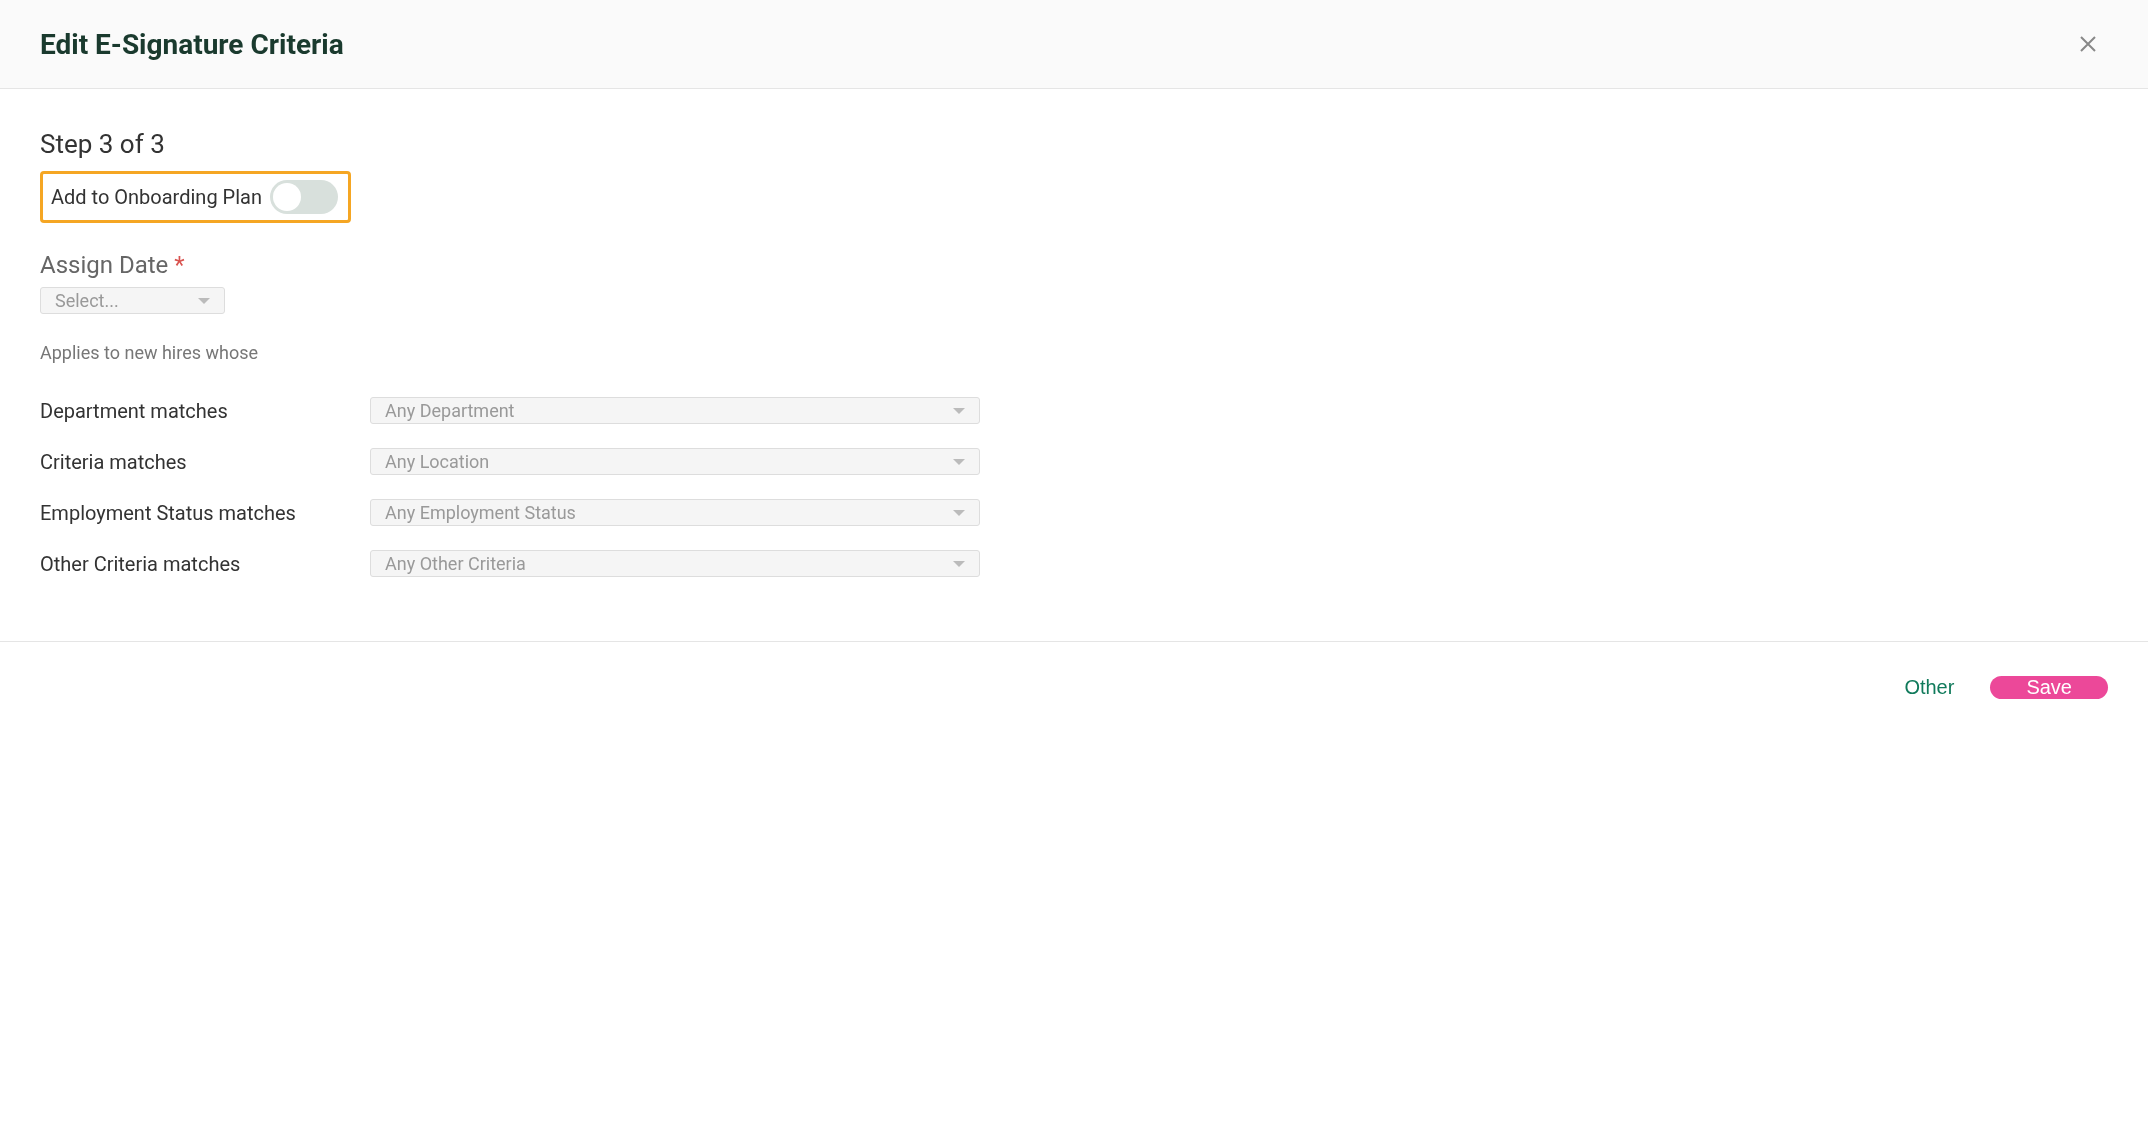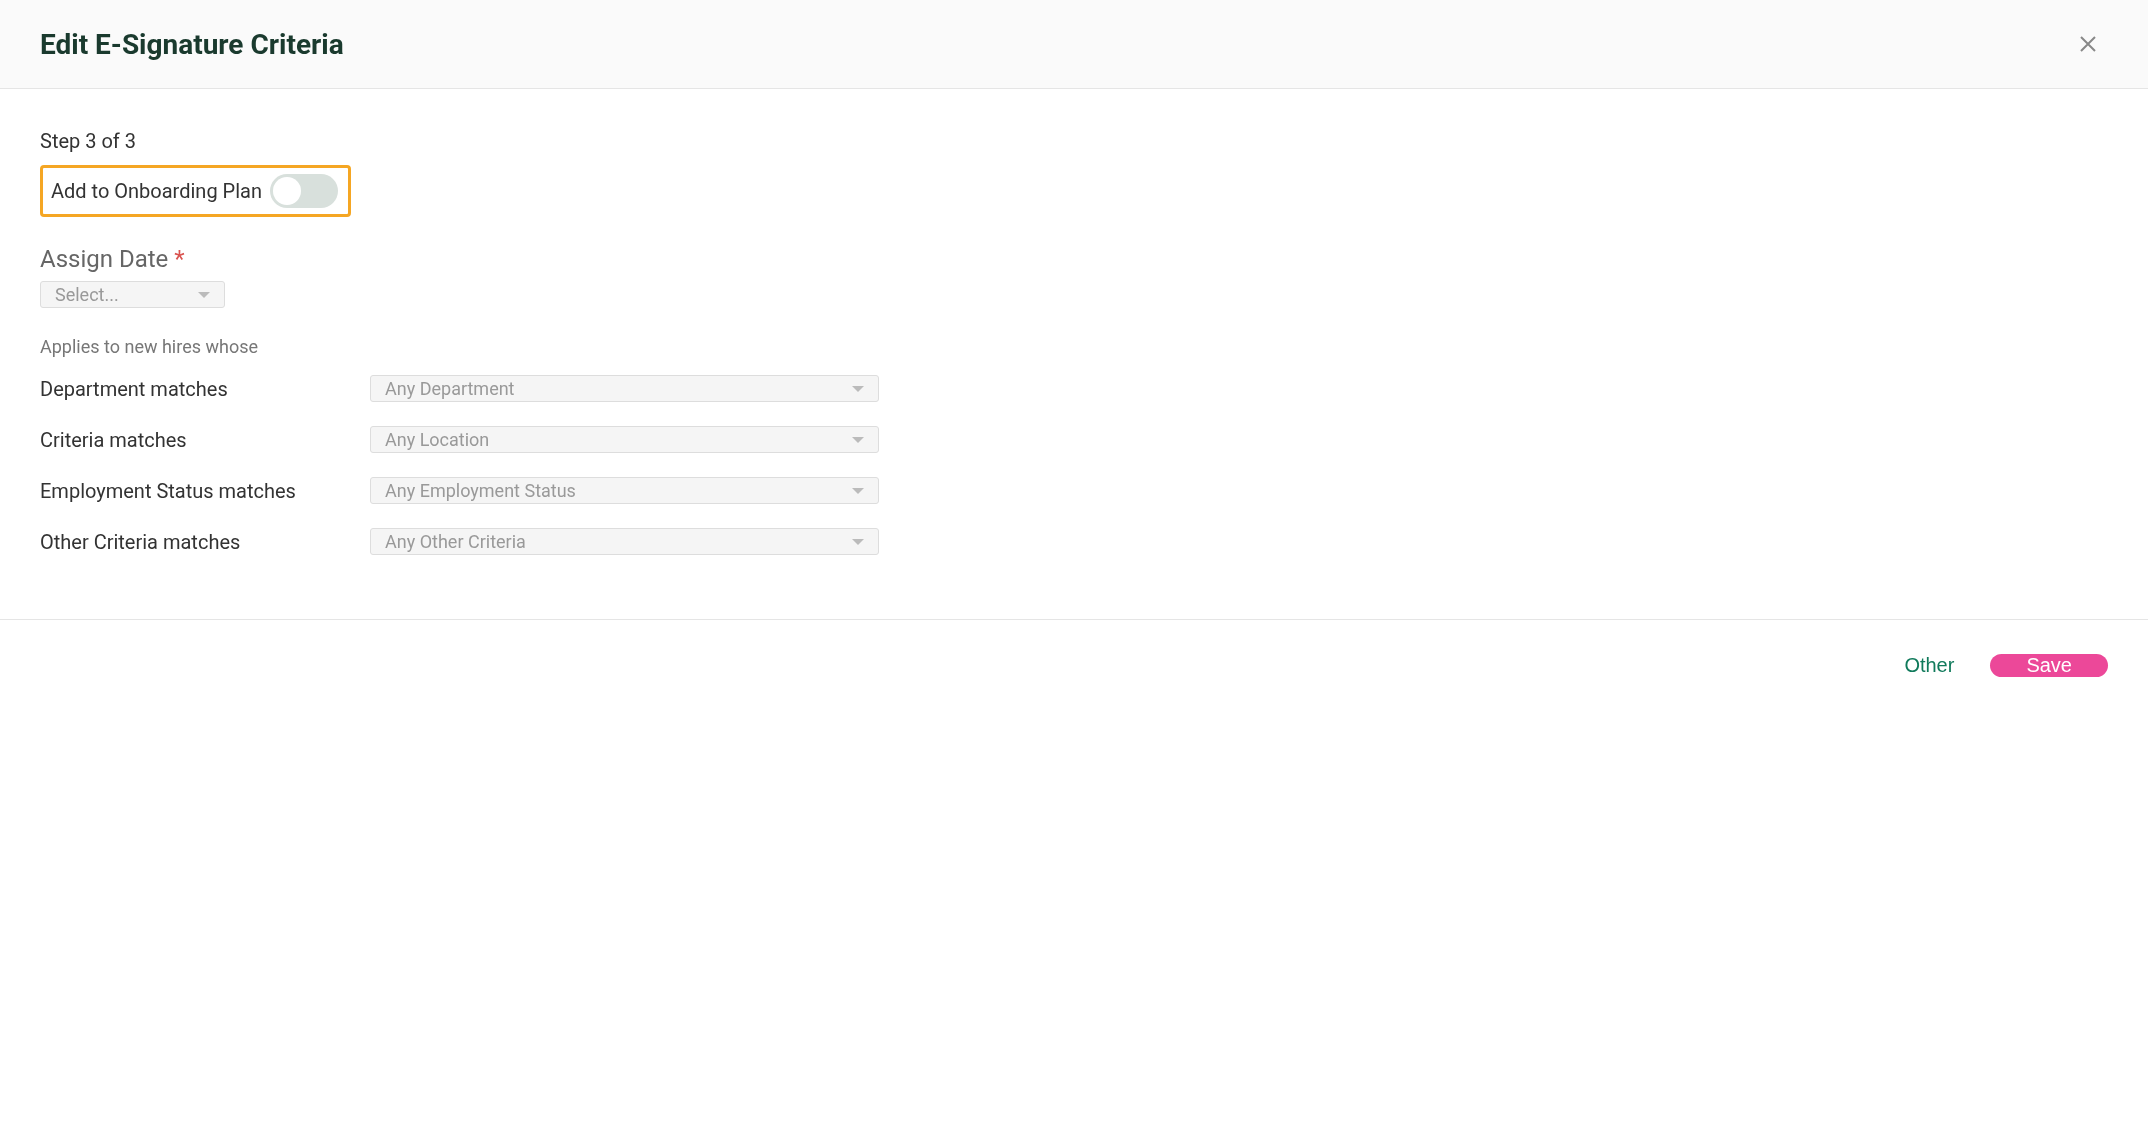--- a/index.html
+++ b/index.html
@@ -37,21 +37,21 @@
     .close-btn svg {
       width: 24px;
       height: 24px;
       stroke: #888;
       stroke-width: 2;
     }
     .content {
       padding: 40px 40px 40px 40px;
     }
     .step-label {
-      font-size: 20px;
+      font-size: 26px;
       font-weight: 400;
       color: #333;
       margin-bottom: 12px;
     }
     .toggle-row {
       display: inline-flex;
       align-items: center;
       gap: 8px;
       border: 3px solid #f5a623;
       border-radius: 4px;
@@ -100,34 +100,34 @@
       border-radius: 3px;
       padding: 2px 14px;
       color: #999;
       font-size: 18px;
       cursor: pointer;
     }
     .select-small {
       width: 185px;
     }
     .select-wide {
-      width: 509px;
+      width: 610px;
     }
     .chevron {
       width: 0;
       height: 0;
       border-left: 6px solid transparent;
       border-right: 6px solid transparent;
       border-top: 6px solid #bbb;
     }
     .helper-text {
       font-size: 18px;
       color: #777;
       margin-top: 28px;
-      margin-bottom: 18px;
+      margin-bottom: 34px;
     }
     .criteria-row {
       display: flex;
       align-items: center;
       margin-bottom: 24px;
     }
     .criteria-label {
       width: 330px;
       font-size: 20px;
       color: #333;

